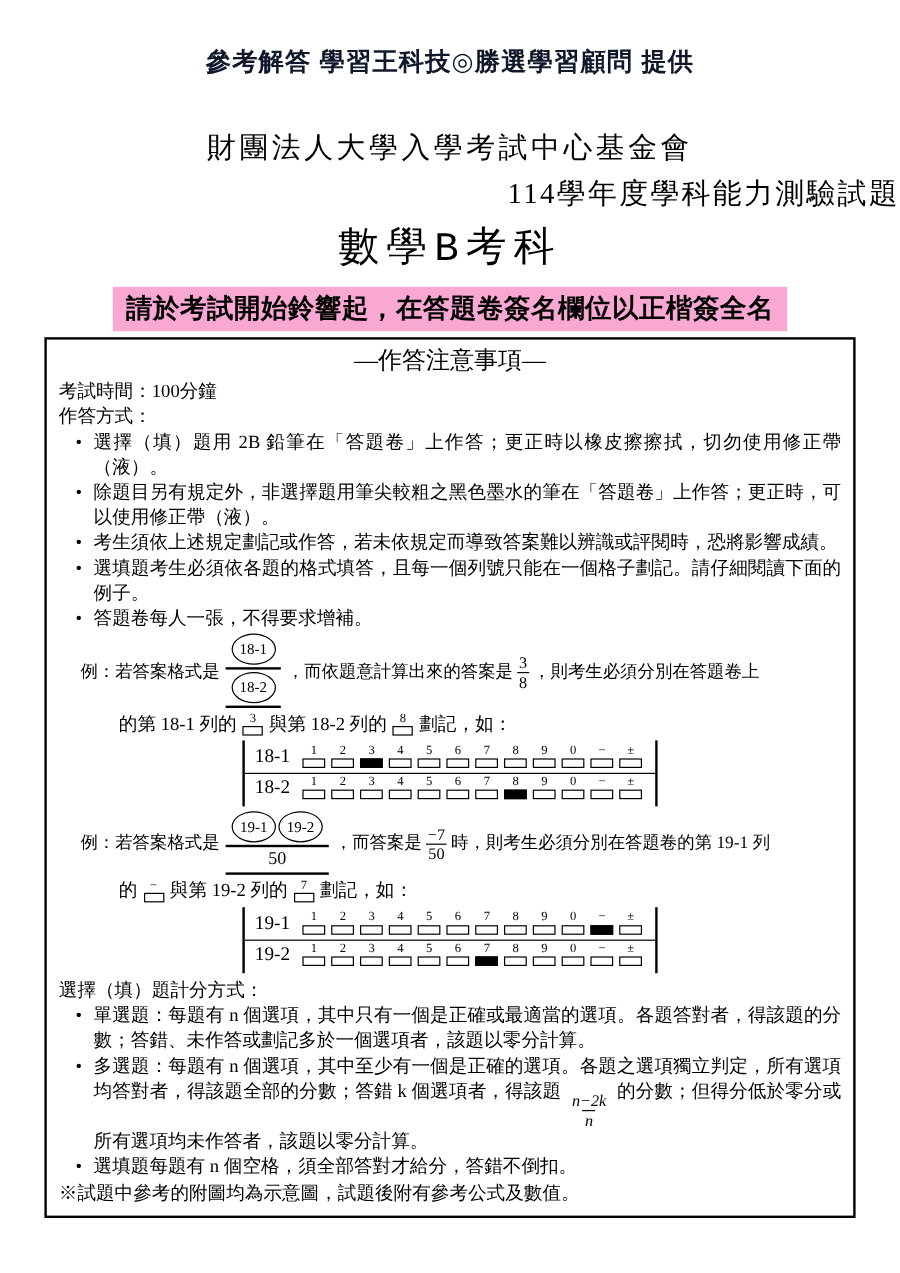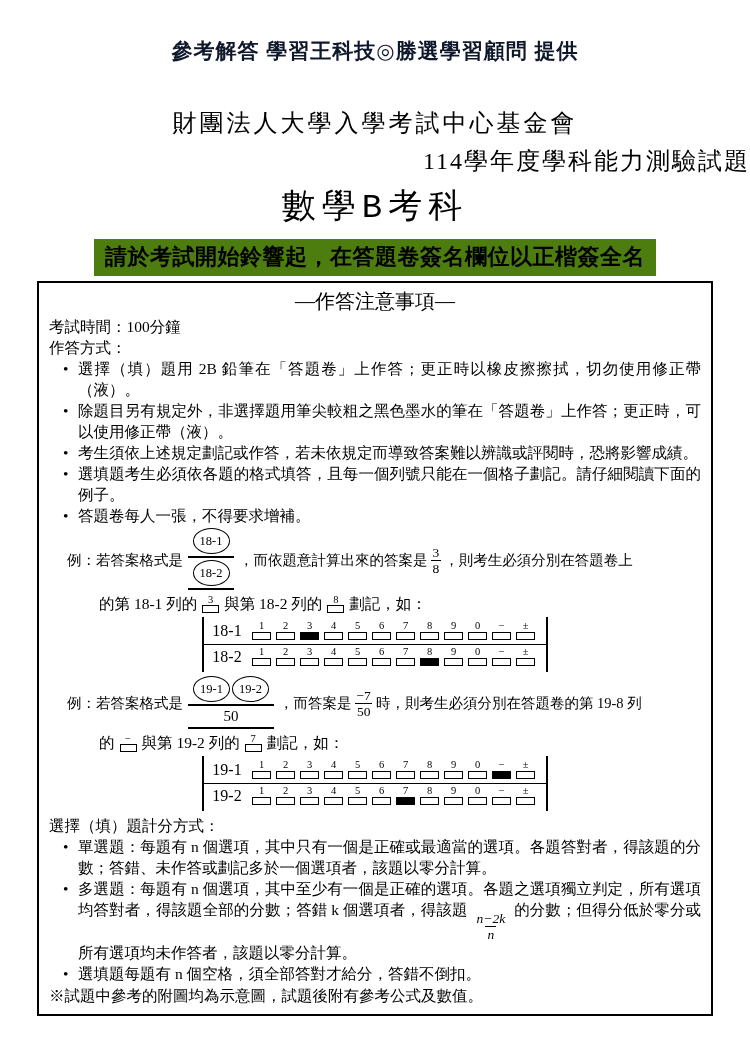--- a/index.html
+++ b/index.html
@@ -12,21 +12,21 @@
   }
   .provider {
     padding-top:37px; text-align:center;
     font-family:"Liberation Sans","DejaVu Sans",sans-serif;
     font-weight:bold; font-size:21px; color:#0f172a; letter-spacing:1px;
   }
   .org   { margin-top:42px; text-align:center; font-size:24px; letter-spacing:3px; }
   .exam  { margin-top:6px;  text-align:right; font-size:24px; letter-spacing:2px; }
   .subject { margin-top:6px; text-align:center; font-size:34px; letter-spacing:6px;font-family:Liberation Mono, monospace; }
   .banner {
-    width:562px; margin:10px auto 0; background:#4d7c0f;
+    width:562px; margin:10px auto 0; background:#f9a8d4;
     text-align:center; font-weight:bold; font-size:22px;
     padding:3px 0 4px; letter-spacing:0.5px;
   }
   .notice-box {
     width:676px; margin:5px auto 0; border:2px solid #000;
     padding:5px 10px 8px; font-size:15.5px; line-height:21px;
   }
   .notice-title { text-align:center; font-size:20px; line-height:27px; margin-bottom:1px; }
   .bullets { list-style:none; margin:0; padding-left:14px; }
   .bullets li { position:relative; padding-left:15px; text-align:justify; }
@@ -237,21 +237,21 @@
         </span>
         <span class="fbar w2"></span>
         <span class="fden">50</span>
         <span class="fbar w2"></span>
       </span>
       <span>，而答案是</span>
       <span class="frac">
         <span class="num">−7</span>
         <span class="den">50</span>
       </span>
-      <span>時，則考生必須分別在答題卷的第 19-8 列</span>
+      <span>時，則考生必須分別在答題卷的第 19-1 列</span>
     </div>
     <div class="mark-line">
       <span>的</span>
       <span class="mark-box">
         <span class="mb-num">−</span>
         <span class="mb-box"></span>
       </span>
       <span>與第 19-2 列的</span>
       <span class="mark-box">
         <span class="mb-num">7</span>

